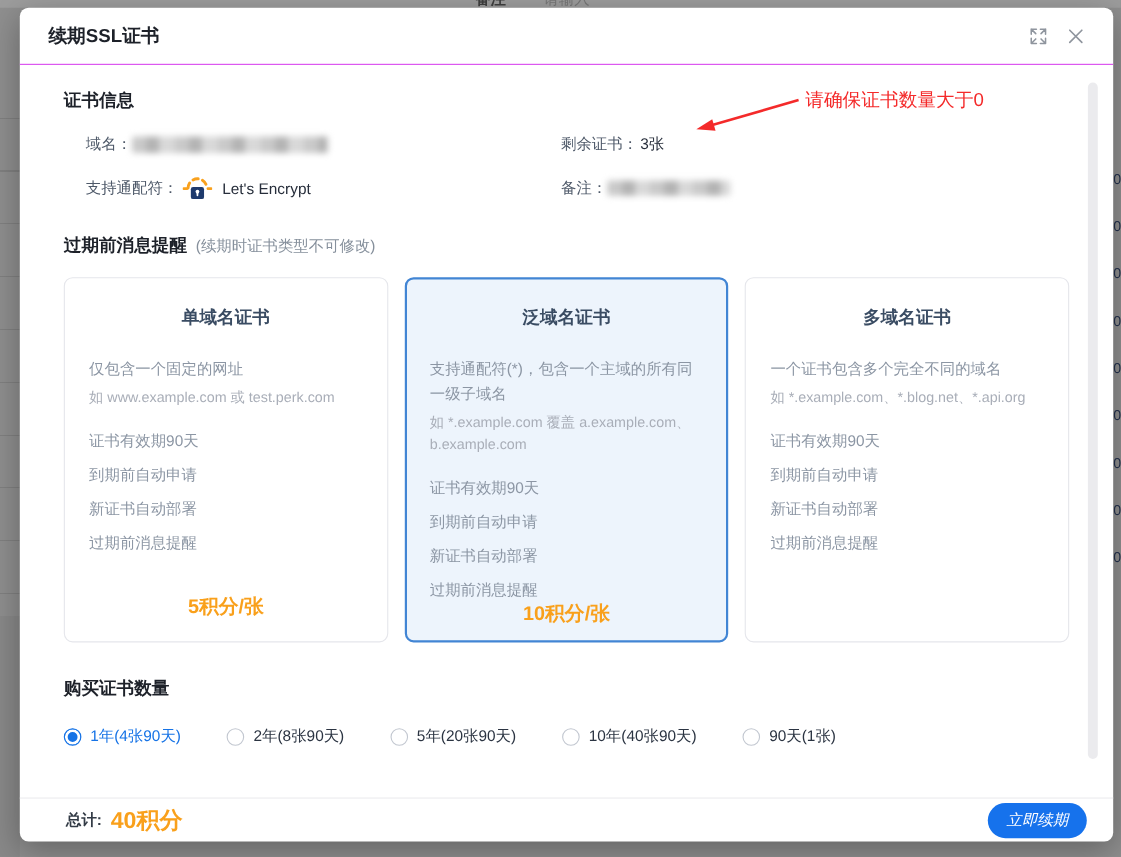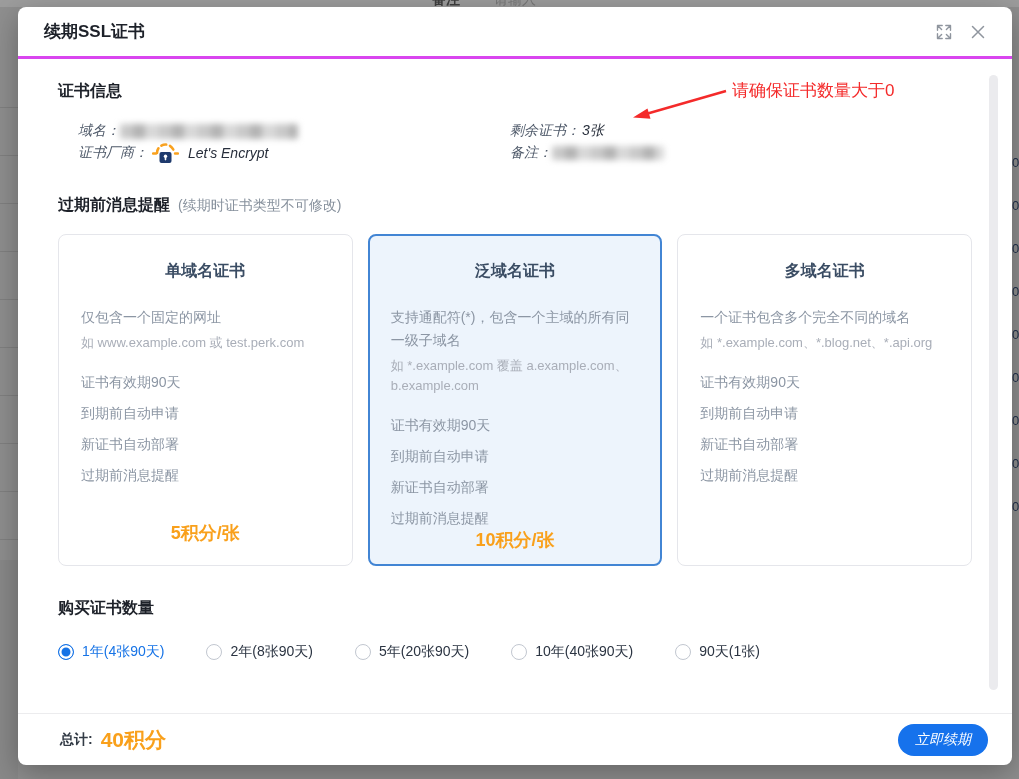--- a/index.html
+++ b/index.html
@@ -14,32 +14,32 @@
   .backdrop-top-sliver { position:absolute; left:0; top:0; width:1019px; height:7px; background:#9d9d9d; overflow:hidden; }
   .sliver-label { position:absolute; left:432px; top:-9px; font-size:14px; font-weight:bold; color:#3f3f3f; }
   .sliver-placeholder { position:absolute; left:494px; top:-9px; font-size:14px; color:#787878; }
   .backdrop-digit { position:absolute; left:1012px; width:7px; overflow:hidden; font-size:13px; color:#22304c; }
 
   
   .modal { position:absolute; left:18px; top:7px; width:994px; height:758px; background:#ffffff;
     border-radius:8px; box-shadow:0 8px 30px rgba(0,0,0,.3); }
 
   .modal-header { position:absolute; left:0; top:0; right:0; height:52px; display:flex; align-items:center;
-    padding:0 26px; border-bottom:3px solid #d946ef; }
+    padding:0 26px; border-bottom:1px solid #d946ef; }
   .modal-title { font-size:17px; font-weight:bold; color:#1d2129; }
   .header-icons { margin-left:auto; display:flex; align-items:center; gap:18px; }
   .hicon { width:16px; height:16px; cursor:pointer; color:#8f959e; }
 
   .modal-body { position:absolute; left:0; top:52px; right:0; bottom:52px; padding:22px 40px 0 40px; }
 
   .section-heading { font-size:16px; font-weight:bold; color:#1d2129; }
   .section-note { font-size:14px; font-weight:normal; color:#86909c; margin-left:8px;margin-top:40px; }
 
   
-  .info-grid { margin:20px 0 0 20px; display:grid; grid-template-columns: 432px 1fr; align-items:center;font-style:italic; }
+  .info-grid { margin:20px 0 0 20px; display:grid; grid-template-columns: 432px 1fr; row-gap:18px; align-items:center; }
   .info-item { display:flex; align-items:center; font-size:14px; color:#4e5969; }
   .info-value { color:#272e3b; margin-left:2px; }
   .blur-block { display:inline-block; height:15px; border-radius:2px; filter:blur(3px);
     background:repeating-linear-gradient(90deg,#c9c9c9 0 13px,#b3b3b3 13px 25px,#d8d8d8 25px 39px); }
   .blur-domain { width:178px; }
   .blur-remark { width:112px; height:14px; }
   .le-icon { width:27px; height:25px; margin:0 7px 0 4px; }
 
   
   .annotation-text { position:absolute; left:714px; top:20px; font-size:17px; color:#f42a2a; white-space:nowrap; }
@@ -59,21 +59,21 @@
 
   
   .qty-section { margin-top:32px; }
   .radio-row { display:flex; align-items:center; gap:42px; margin-top:24px; }
   .radio-option { display:flex; align-items:center; gap:8px; font-size:14px; color:#2b3442; cursor:pointer; white-space:nowrap; }
   .radio-circle { width:16px; height:16px; border-radius:50%; border:1px solid #c2c7d0; background:#fff; }
   .radio-option.selected { color:#1673e6; }
   .radio-option.selected .radio-circle { border:1px solid #1673e6; background:#1673e6; box-shadow:inset 0 0 0 2.5px #fff; }
 
   
-  .modal-footer { position:absolute; left:0; right:0; bottom:0; height:52px; border-top:1px solid #ececee;
+  .modal-footer { position:absolute; left:0; right:0; bottom:0; height:40px; border-top:1px solid #ececee;
     display:flex; align-items:center; padding:0 24px 0 42px; }
   .total-label { font-size:14px; font-weight:bold; color:#333b46; }
   .total-value { font-size:21px; font-weight:bold; color:#f9a01b; margin-left:8px; }
   .renew-button { margin-left:auto; background:#1672ec; color:#fff; border:none; border-radius:16px;
     height:32px; padding:0 17px; font-size:14px; font-family:inherit; cursor:pointer;font-style:italic; }
 
   
   .modal-scrollbar { position:absolute; right:14px; top:68px; width:9px; height:615px; border-radius:5px; background:#ebebee; cursor:pointer; }
 </style>
 </head>
@@ -127,21 +127,21 @@
     <div class="info-grid">
       <div class="info-item">
         <span>域名：</span>
         <span class="blur-block blur-domain"></span>
       </div>
       <div class="info-item">
         <span>剩余证书：</span>
         <span class="info-value">3张</span>
       </div>
       <div class="info-item">
-        <span>证书厂商：</span>
+        <span>支持通配符：</span>
         <svg class="le-icon" viewBox="0 0 27 25">
           <path d="M5 13 A 8.5 8.5 0 0 1 22 13" fill="none" stroke="#f9a11d" stroke-width="2.6" stroke-linecap="round" stroke-dasharray="5 4"></path>
           <line x1="1" y1="13.5" x2="4" y2="13.5" stroke="#f9a11d" stroke-width="2.4" stroke-linecap="round"></line>
           <line x1="23" y1="13.5" x2="26" y2="13.5" stroke="#f9a11d" stroke-width="2.4" stroke-linecap="round"></line>
           <rect x="7.5" y="12" width="12" height="11" rx="2" fill="#1e3a6d"></rect>
           <circle cx="13.5" cy="16.2" r="1.7" fill="#ffffff"></circle>
           <rect x="12.7" y="16.8" width="1.6" height="3.6" rx="0.8" fill="#ffffff"></rect>
         </svg>
         <span class="info-value">Let's Encrypt</span>
       </div>

